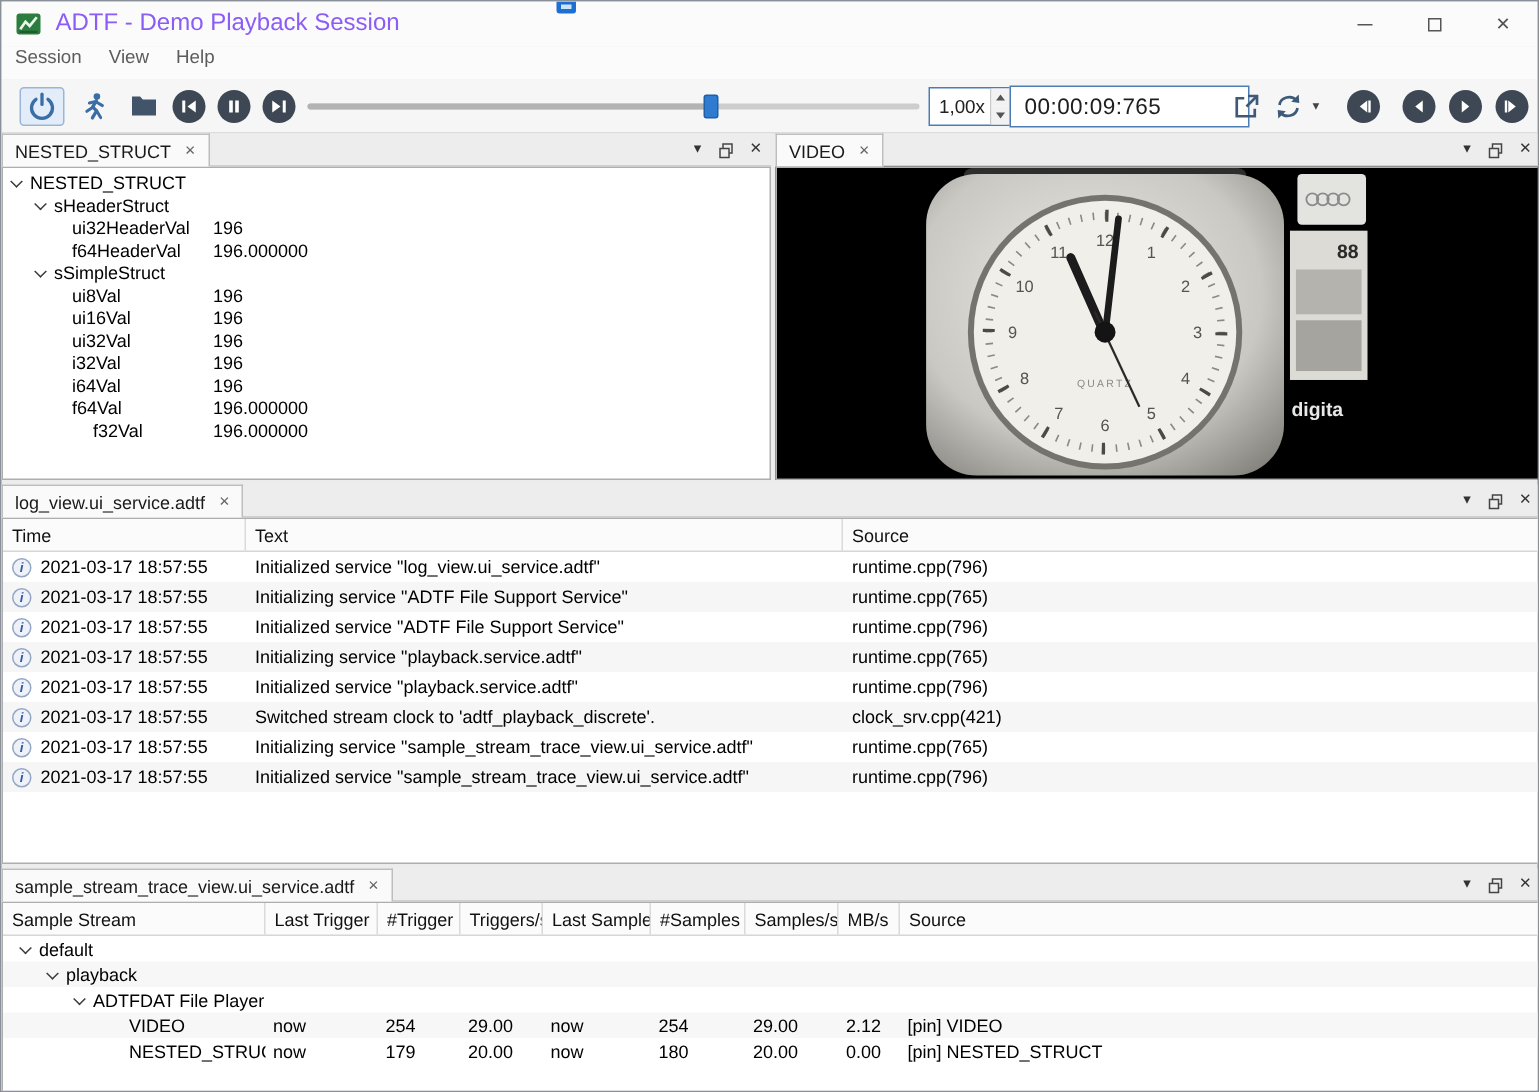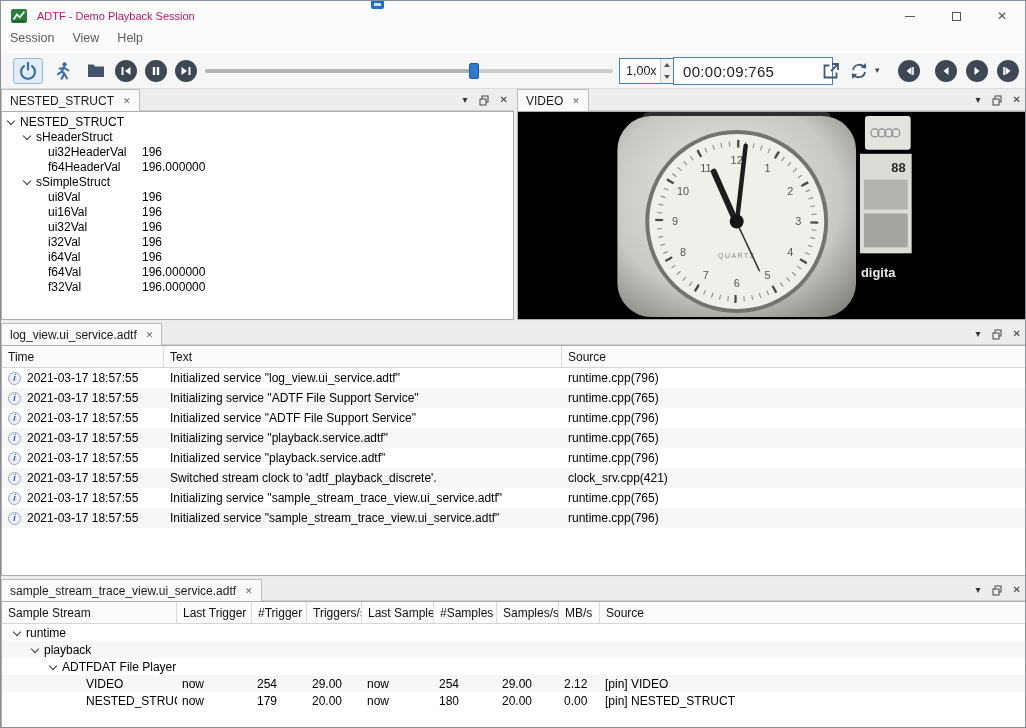--- a/index.html
+++ b/index.html
@@ -2,21 +2,21 @@
 <html><head>
 <meta charset="utf-8">
 <style>
   *{margin:0;padding:0;box-sizing:border-box}
   body{font-family:"Liberation Sans","DejaVu Sans",sans-serif;background:#9aa5b0}
   #app{position:relative;width:1026px;height:728px;background:#ececec;border:1px solid #8a9099;overflow:hidden}
 
   
   .titlebar{position:absolute;left:0;top:0;width:100%;height:30px;background:#fbfbfb;display:flex;align-items:center}
   .app-icon{margin-left:9px;display:flex}
-  .title-text{margin-left:9px;font-size:11px;color:#be185d}
+  .title-text{margin-left:9px;font-size:16px;color:#8b5cf6}
   .top-marker{position:absolute;left:370px;top:0;width:13px;height:8px;background:#1d6fd1;border-radius:0 0 2px 2px}
   .top-marker::after{content:"";position:absolute;left:3px;top:2px;width:7px;height:3px;background:#cfe3f7}
   .win-controls{position:absolute;right:0;top:0;display:flex;height:30px}
   .win-btn{width:46px;height:30px;display:flex;align-items:center;justify-content:center;cursor:default}
   .glyph-min{width:10px;height:1px;background:#555}
   .glyph-max{width:9px;height:9px;border:1px solid #555}
   .glyph-close{font-size:12px;color:#555}
 
   
   .menubar{position:absolute;left:0;top:30px;width:100%;height:22px;background:#fbfbfb;display:flex;align-items:flex-start}
@@ -261,21 +261,21 @@
             <span class="tval">196</span>
           </div>
         <div class="trow" style="padding-left:46px">
             <span class="tlabel">i64Val</span>
             <span class="tval">196</span>
           </div>
         <div class="trow" style="padding-left:46px">
             <span class="tlabel">f64Val</span>
             <span class="tval">196.000000</span>
           </div>
-        <div class="trow" style="padding-left:46px">
+        <div class="trow" style="padding-left:60px">
             <span class="tlabel">f32Val</span>
             <span class="tval">196.000000</span>
           </div>
       </div>
     </div>
   </div>
 
   <div class="panel" style="left:516px;top:88px;width:510px;height:231px">
     <div class="phead">
       <div class="ptab">
@@ -456,21 +456,21 @@
         <div>Last Sample</div>
         <div>#Samples</div>
         <div>Samples/s</div>
         <div>MB/s</div>
         <div>Source</div>
       </div>
       <div>
         <div class="grid-tr rrow">
           <div style="padding-left:10px">
               <span class="chev"></span>
-              <span>runtime</span>
+              <span>default</span>
             </div>
           <div></div>
             <div></div>
             <div></div>
             <div></div>
             <div></div>
             <div></div>
             <div></div>
             <div></div>
         </div>

